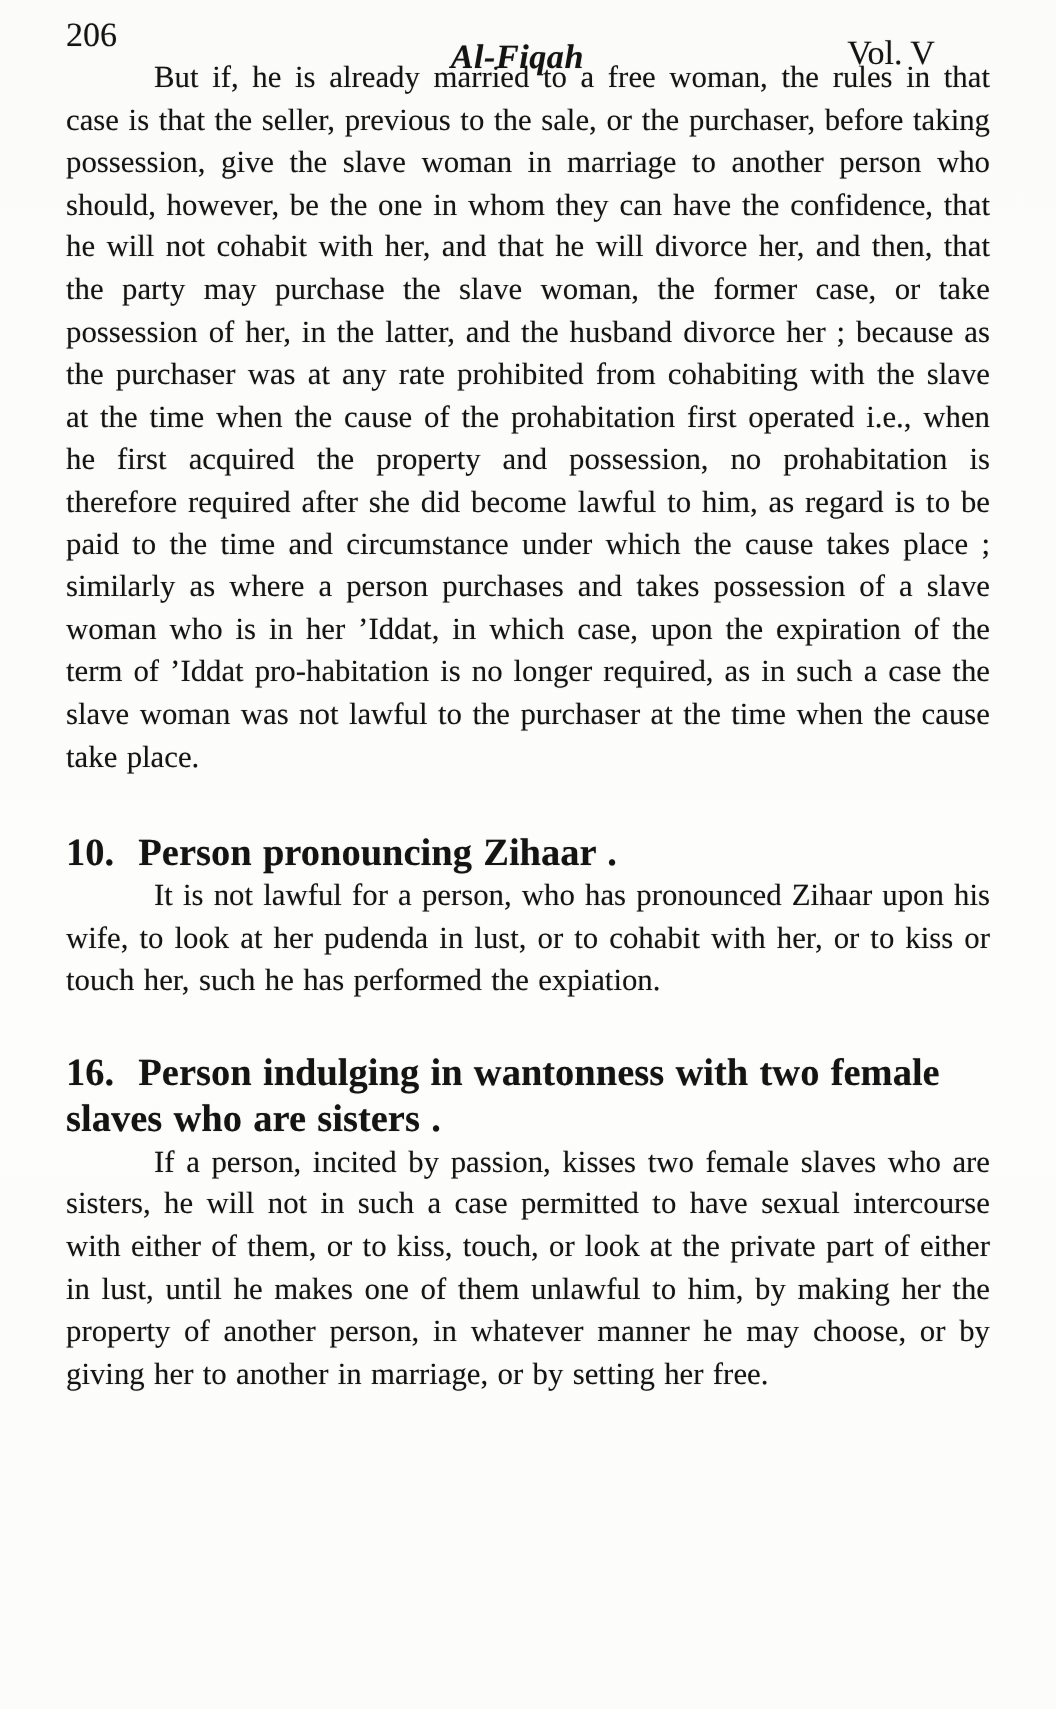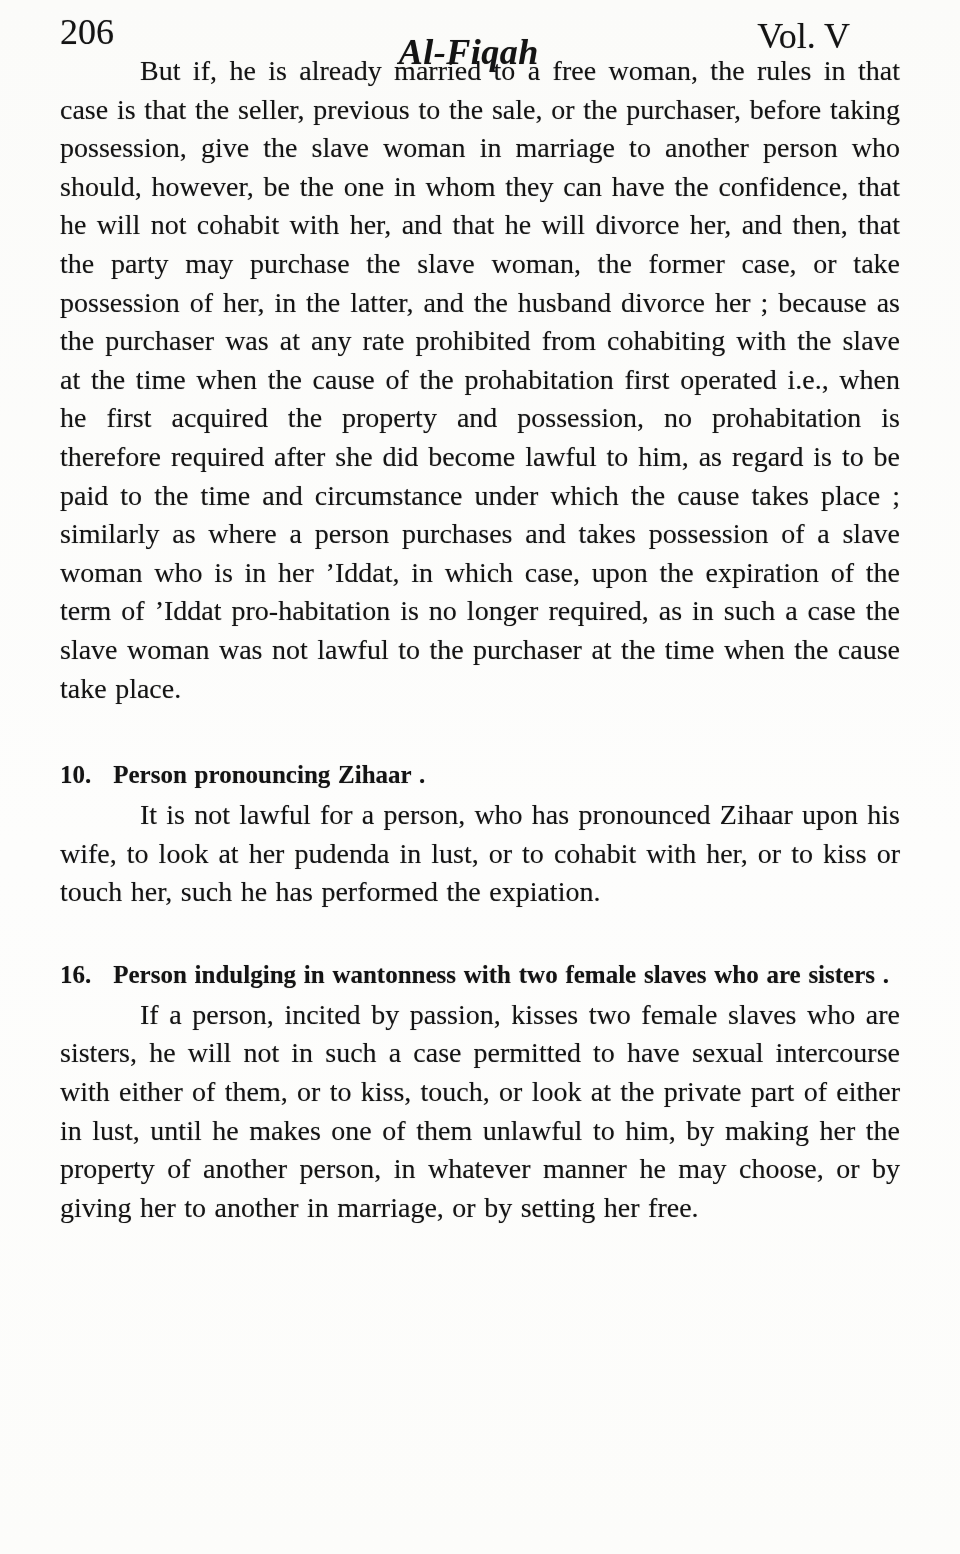--- a/index.html
+++ b/index.html
@@ -18,60 +18,60 @@
     position: relative;
     width: 960px;
     height: 1554px;
     box-sizing: border-box;
     padding: 12px 60px 0 60px;
     text-shadow: 0 0 1px rgba(20,20,20,0.35);
   }
   .page-header {
     position: relative;
     height: 40px;
-    font-size: 36px;
+    font-size: 31px;
     line-height: 40px;
   }
   .page-number {
     position: absolute;
     left: 0;
     top: 0;
   }
   .book-title {
     position: absolute;
     left: 50%;
     top: 0;
     transform: translateX(-58%);
     font-style: italic;
     font-weight: bold;
     letter-spacing: 0.5px;
     margin-top: 20px;
   }
   .volume {
     position: absolute;
     right: 50px;
-    top: 4px;
+    top: 16px;
     text-align: right;
   }
   .body-text {
     font-size: 28px;
     line-height: 38.6px;
     text-align: justify;
     word-spacing: 1.5px;
   }
   p.body-para {
     margin: 0;
     text-indent: 80px;
   }
   .intro-para {
     margin-top: 34px;
   }
   .section-heading {
     margin: 0;
-    font-size: 25px;
+    font-size: 35px;
     font-weight: bold;
     line-height: 42px;
     text-align: left;
     text-indent: 0;
   }
   .section-heading .sec-num {
     display: inline-block;
     margin-right: 22px;
   }
   .heading-10 { margin-top: 46px; }

